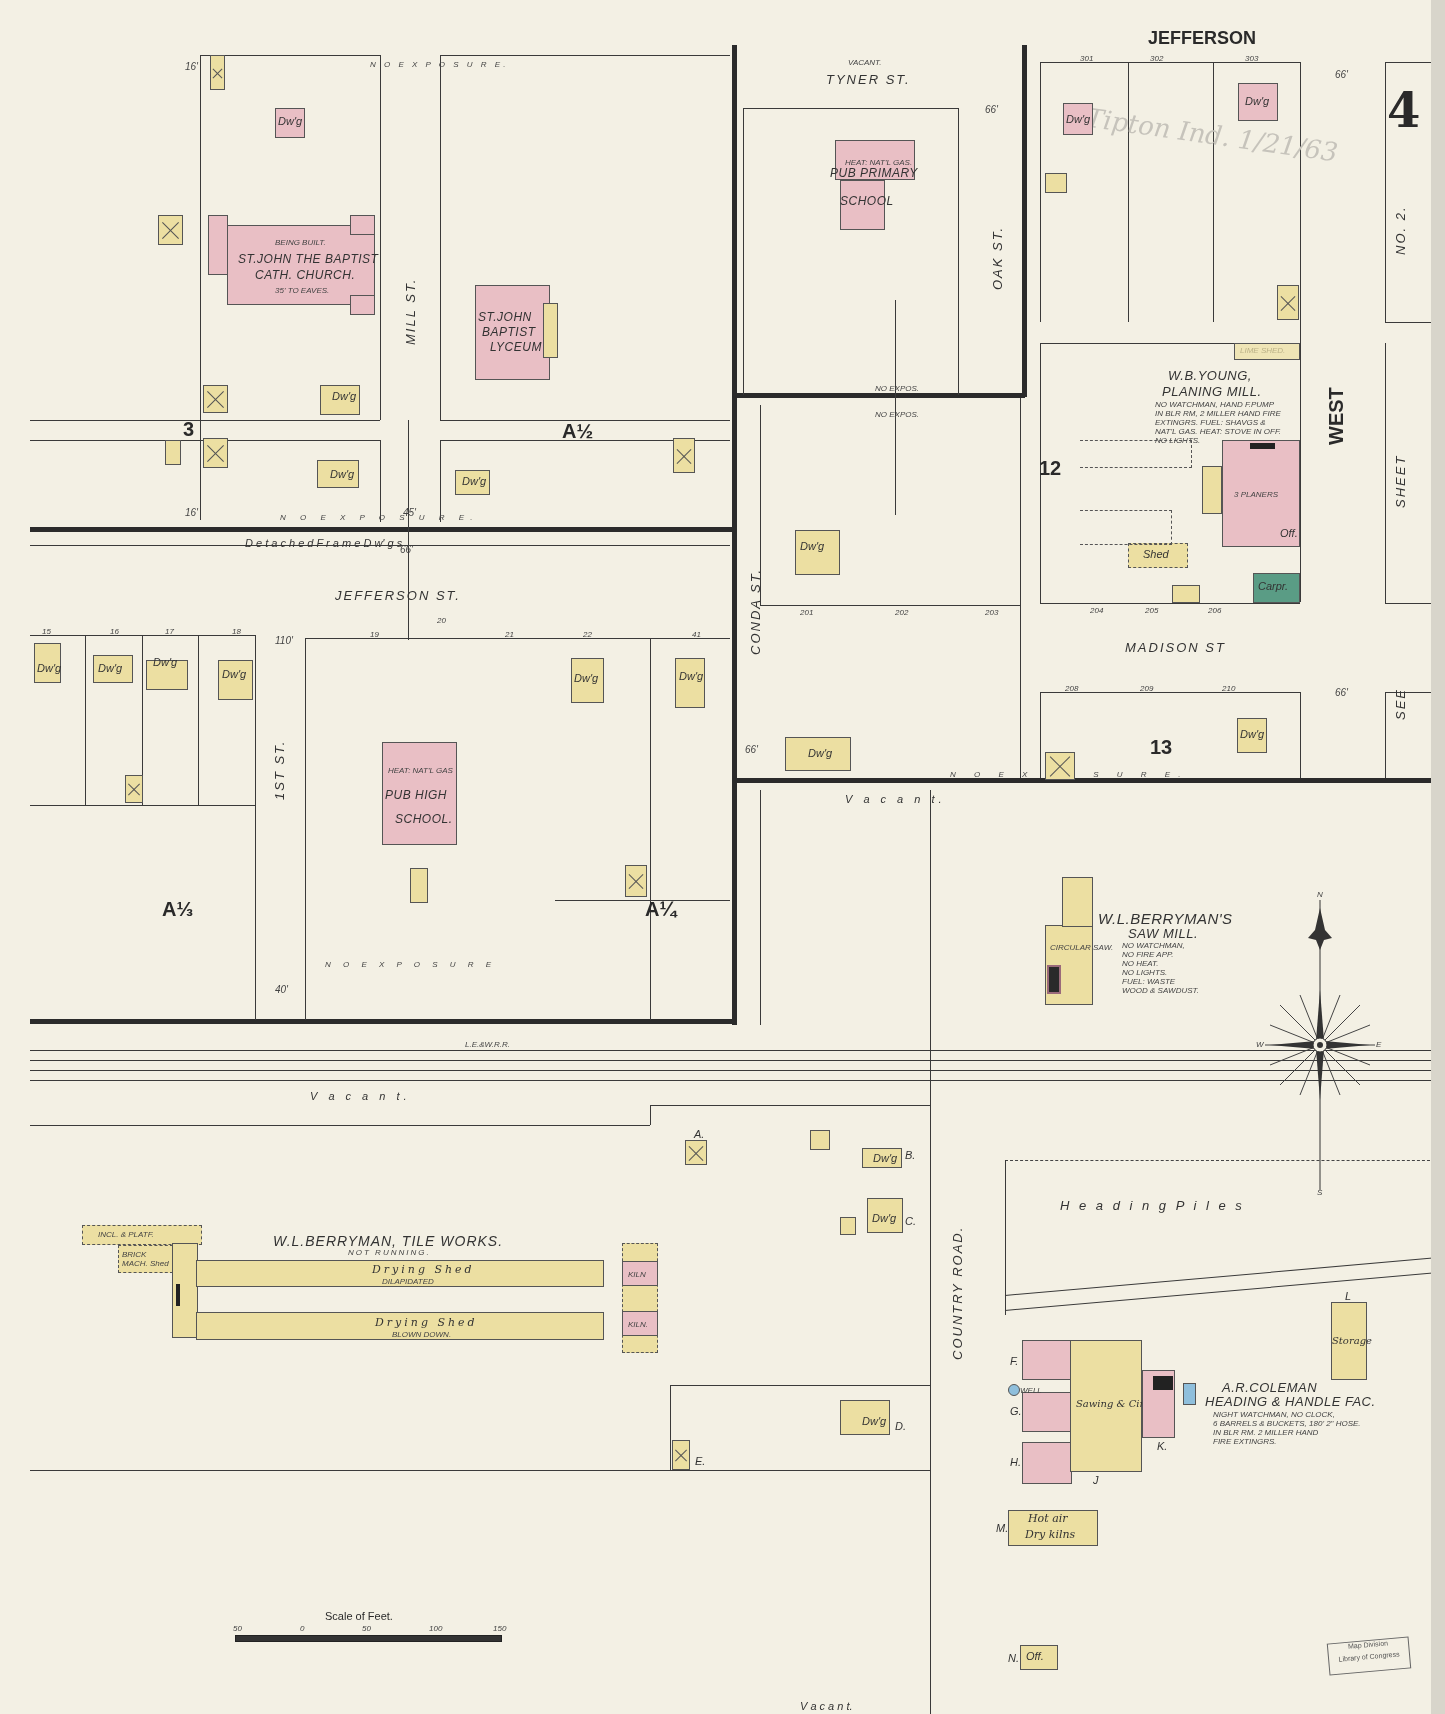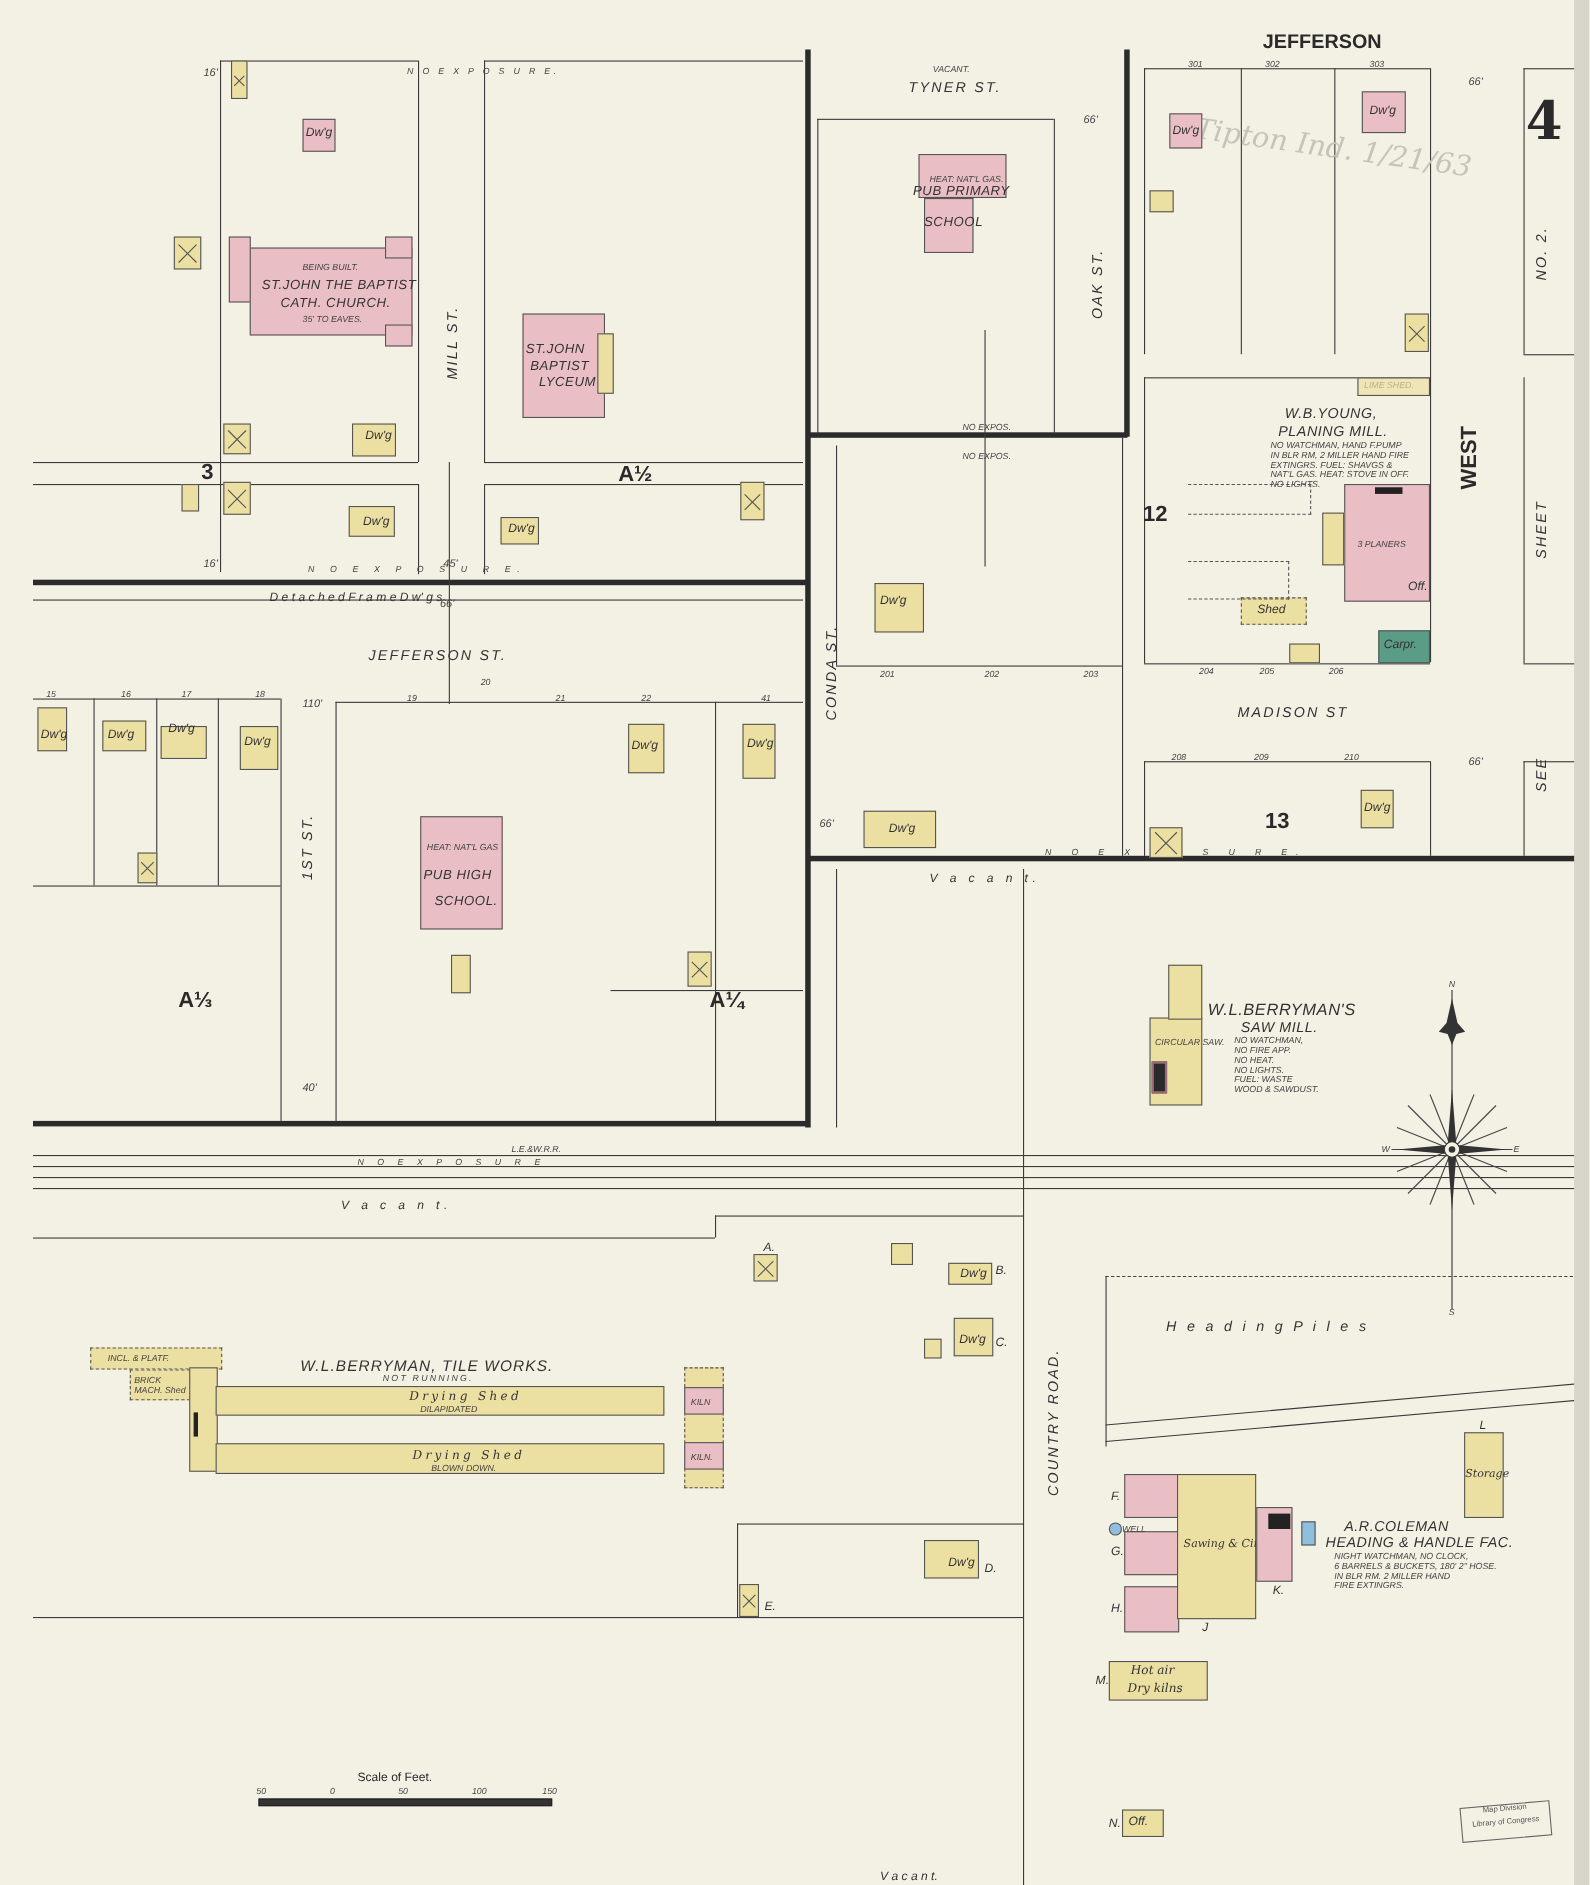--- a/index.html
+++ b/index.html
@@ -124,21 +124,21 @@
 
   <div class="abs" style="left:1387px;top:82px;font-family:'DejaVu Serif',serif;font-weight:bold;font-size:48px;">4</div>
   <div class="st vert" style="left:1393px;top:255px;font-style:italic;">NO. 2.</div>
   <div class="st vert" style="left:1393px;top:508px;">SHEET</div>
   <div class="st vert" style="left:1393px;top:720px;">SEE</div>
 
   <div class="abs" style="left:1085px;top:120px;font-family:'DejaVu Serif',serif;font-style:italic;font-size:26px;color:#c6c3bb;transform:rotate(8deg);">Tipton Ind. 1/21/63</div>
 
   <div class="tiny" style="left:370px;top:60px;letter-spacing:3px;">N O   E X P O S U R E.</div>
   <div class="tiny" style="left:280px;top:513px;letter-spacing:6px;">N O   E X P O S U R E.</div>
-  <div class="tiny" style="left:325px;top:1052px;letter-spacing:5px;text-align:center;">N O   E X P O S U R E</div>
+  <div class="tiny" style="left:325px;top:960px;letter-spacing:5px;text-align:center;">N O   E X P O S U R E</div>
   <div class="tiny" style="left:950px;top:770px;letter-spacing:8px;">N O   E X P O S U R E.</div>
   <div class="tiny" style="left:875px;top:384px;">NO EXPOS.</div>
   <div class="tiny" style="left:875px;top:410px;">NO EXPOS.</div>
   <div class="lbl" style="left:245px;top:537px;">D e t a c h e d          F r a m e     D w' g s</div>
   <div class="tiny" style="left:848px;top:58px;">VACANT.</div>
   <div class="lbl" style="left:845px;top:793px;letter-spacing:4px;">V     a     c     a     n     t.</div>
   <div class="lbl" style="left:310px;top:1090px;letter-spacing:4px;">V  a  c  a  n  t.</div>
   <div class="lbl" style="left:800px;top:1700px;">V          a          c          a          n          t.</div>
   <div class="lbl" style="left:1060px;top:1198px;letter-spacing:3px;font-size:13px;">H e a d i n g     P i l e s</div>
 

